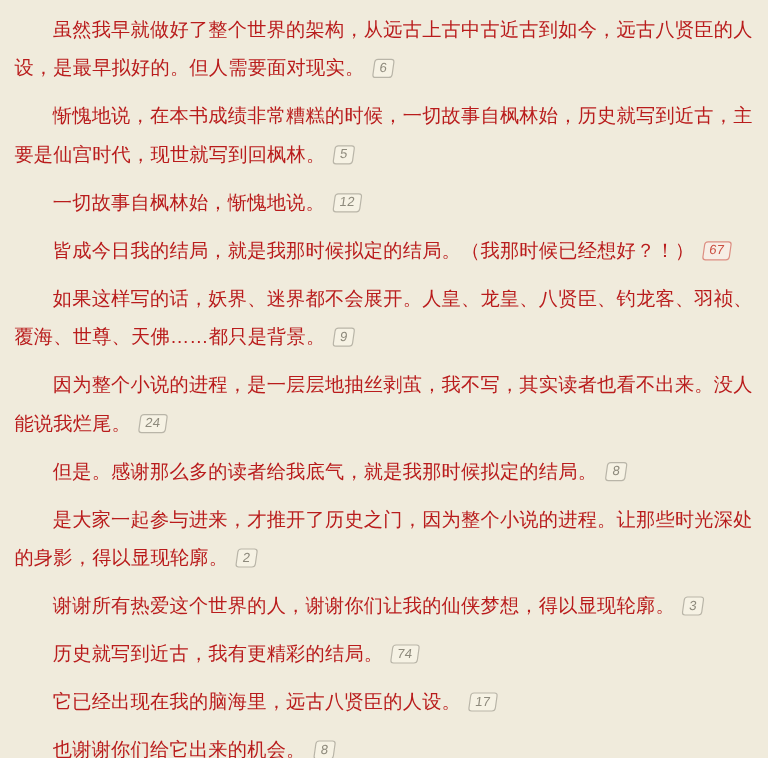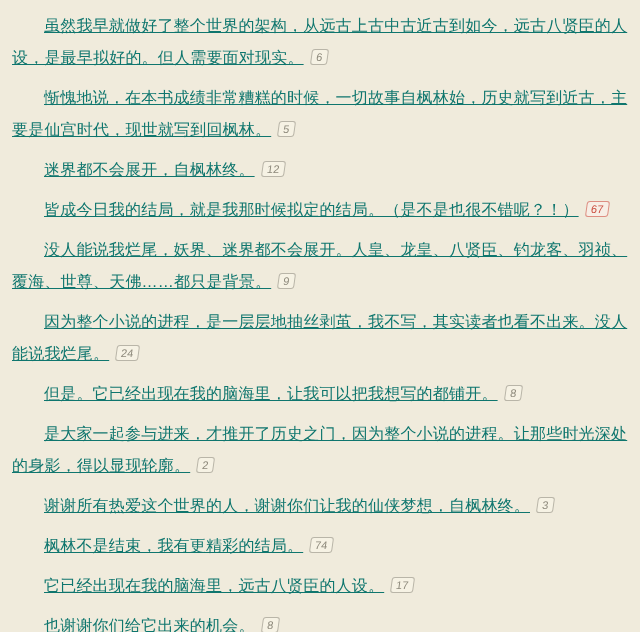--- a/index.html
+++ b/index.html
@@ -23,22 +23,21 @@
   p.para {
     margin: 0 0 8px 0;
     font-size: 16px;
     line-height: 32px;
     letter-spacing: 0.2px;
     color: #41413b;
     text-indent: 2em;
     word-break: break-all;
   }
   .ptext {
-    color: #0f766e;
-    text-decoration: underline;
+    color: #b91c1c;
   }
   .pbadge {
     display: inline-block;
     box-sizing: border-box;
     min-width: 17px;
     height: 16px;
     margin-left: 7px;
     padding: 0 4px;
     border: 1px solid #b9b5a8;
     border-radius: 3px;
@@ -60,33 +59,33 @@
 </style>
 </head>
 <body>
 
 <div class="reader-page">
 
   <p class="para"><span class="ptext">虽然我早就做好了整个世界的架构，从远古上古中古近古到如今，远古八贤臣的人设，是最早拟好的。但人需要面对现实。</span><span class="pbadge">6</span></p>
 
   <p class="para"><span class="ptext">惭愧地说，在本书成绩非常糟糕的时候，一切故事自枫林始，历史就写到近古，主要是仙宫时代，现世就写到回枫林。</span><span class="pbadge">5</span></p>
 
-  <p class="para"><span class="ptext">迷界都不会展开，自枫林终。</span><span class="pbadge">12</span></p>
+  <p class="para"><span class="ptext">一切故事自枫林始，惭愧地说。</span><span class="pbadge">12</span></p>
 
-  <p class="para"><span class="ptext">皆成今日我的结局，就是我那时候拟定的结局。（是不是也很不错呢？！）</span><span class="pbadge red">67</span></p>
+  <p class="para"><span class="ptext">皆成今日我的结局，就是我那时候拟定的结局。（我那时候已经想好？！）</span><span class="pbadge red">67</span></p>
 
-  <p class="para"><span class="ptext">没人能说我烂尾，妖界、迷界都不会展开。人皇、龙皇、八贤臣、钓龙客、羽祯、覆海、世尊、天佛……都只是背景。</span><span class="pbadge">9</span></p>
+  <p class="para"><span class="ptext">如果这样写的话，妖界、迷界都不会展开。人皇、龙皇、八贤臣、钓龙客、羽祯、覆海、世尊、天佛……都只是背景。</span><span class="pbadge">9</span></p>
 
   <p class="para"><span class="ptext">因为整个小说的进程，是一层层地抽丝剥茧，我不写，其实读者也看不出来。没人能说我烂尾。</span><span class="pbadge">24</span></p>
 
-  <p class="para"><span class="ptext">但是。它已经出现在我的脑海里，让我可以把我想写的都铺开。</span><span class="pbadge">8</span></p>
+  <p class="para"><span class="ptext">但是。感谢那么多的读者给我底气，就是我那时候拟定的结局。</span><span class="pbadge">8</span></p>
 
   <p class="para"><span class="ptext">是大家一起参与进来，才推开了历史之门，因为整个小说的进程。让那些时光深处的身影，得以显现轮廓。</span><span class="pbadge">2</span></p>
 
-  <p class="para"><span class="ptext">谢谢所有热爱这个世界的人，谢谢你们让我的仙侠梦想，自枫林终。</span><span class="pbadge">3</span></p>
+  <p class="para"><span class="ptext">谢谢所有热爱这个世界的人，谢谢你们让我的仙侠梦想，得以显现轮廓。</span><span class="pbadge">3</span></p>
 
-  <p class="para"><span class="ptext">枫林不是结束，我有更精彩的结局。</span><span class="pbadge">74</span></p>
+  <p class="para"><span class="ptext">历史就写到近古，我有更精彩的结局。</span><span class="pbadge">74</span></p>
 
   <p class="para"><span class="ptext">它已经出现在我的脑海里，远古八贤臣的人设。</span><span class="pbadge">17</span></p>
 
   <p class="para"><span class="ptext">也谢谢你们给它出来的机会。</span><span class="pbadge">8</span></p>
 
 </div>
 
 </body></html>

